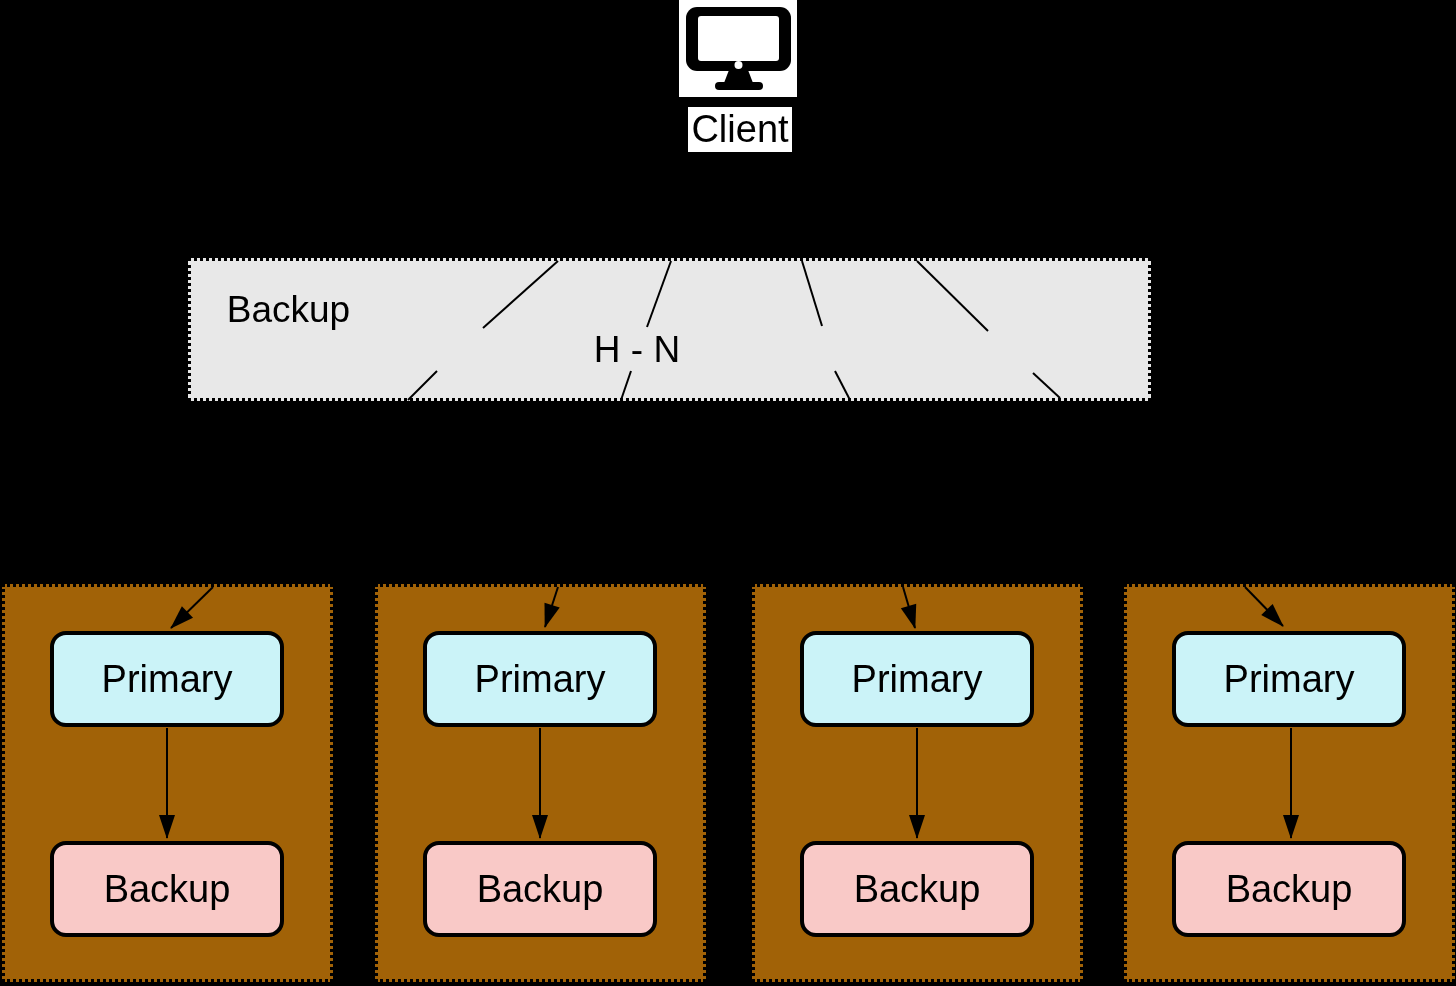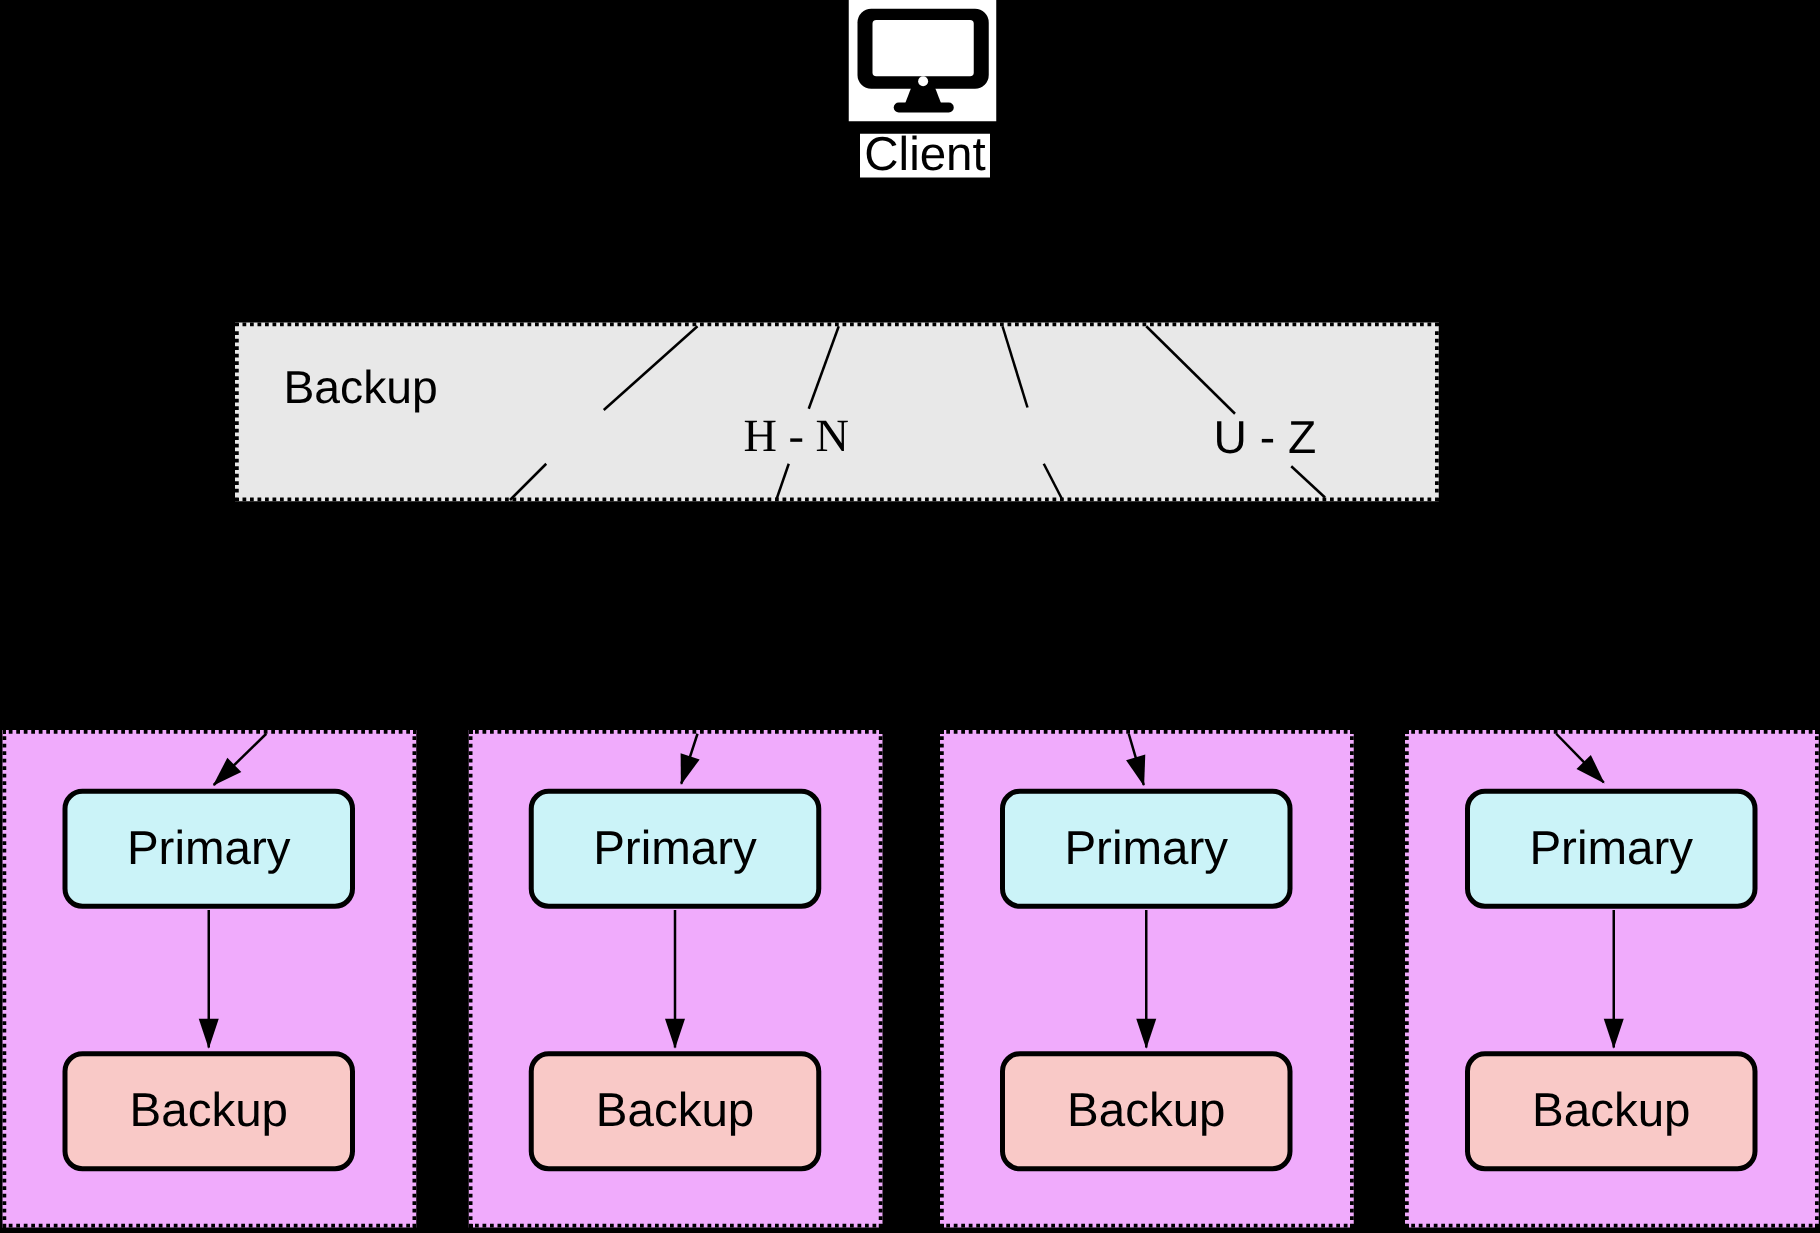--- a/index.html
+++ b/index.html
@@ -12,21 +12,21 @@
     overflow:hidden;
   }
   .abs{position:absolute;}
 
   
   .client-tile{
     left:679px;top:0px;width:118px;height:97px;
     background:#fff;
   }
   .client-label{
-    left:688px;top:107px;width:104px;height:35px;
+    left:688px;top:107px;width:104px;height:45px;
     background:#fff;
     display:flex;align-items:center;justify-content:center;
     font-size:38px;
   }
 
   
   .router{
     left:188px;top:258px;width:957px;height:137px;
     background:#e8e8e8;
     border:3px dotted #000;
@@ -34,28 +34,28 @@
   .router-svg{position:absolute;left:0;top:0;overflow:visible;}
   .router-title{
     position:absolute;left:5px;top:26px;width:185px;
     text-align:center;font-size:37px;line-height:45px;
   }
   .range{
     position:absolute;top:66px;width:150px;height:45px;
     text-align:center;font-size:37px;line-height:45px;
   }
   .range-0{left:180px;}
-  .range-1{left:371px;font-family:Liberation Serif, serif;}
+  .range-1{left:371px;}
   .range-2{left:570px;}
   .range-3{left:746px;}
 
   
   .group{
     top:584px;width:325px;height:392px;
-    background:#f0abfc;
+    background:#a16207;
     border:3px dotted #000;
   }
   .group-0{left:2px;}
   .group-1{left:375px;}
   .group-2{left:752px;}
   .group-3{left:1124px;}
   .group-svg{position:absolute;left:0;top:0;overflow:visible;}
   .node{
     position:absolute;left:45px;width:226px;height:88px;
     border:4px solid #000;border-radius:16px;
@@ -91,21 +91,20 @@
         <line x1="246" y1="110" x2="217" y2="139"></line>
         <line x1="440" y1="110" x2="430" y2="139"></line>
         <line x1="644" y1="110" x2="659" y2="139"></line>
         <line x1="842" y1="112" x2="869" y2="137"></line>
       </g>
     </svg>
     <div class="router-title">
       <div>Backup</div>
     </div>
     <div class="range range-1">H - N</div>
-    <div class="range range-3">U - Z</div>
   </div>
 
   <div class="abs group group-0">
     <svg class="group-svg" width="325" height="392" viewBox="0 0 325 392">
       <defs>
         <marker id="ah-g1" markerUnits="userSpaceOnUse" markerWidth="26" markerHeight="18" refX="24" refY="9" orient="auto">
           <path d="M1,1 L25,9 L1,17 Z" fill="#000"></path>
         </marker>
       </defs>
       <g stroke="#000" stroke-width="2" fill="none">

